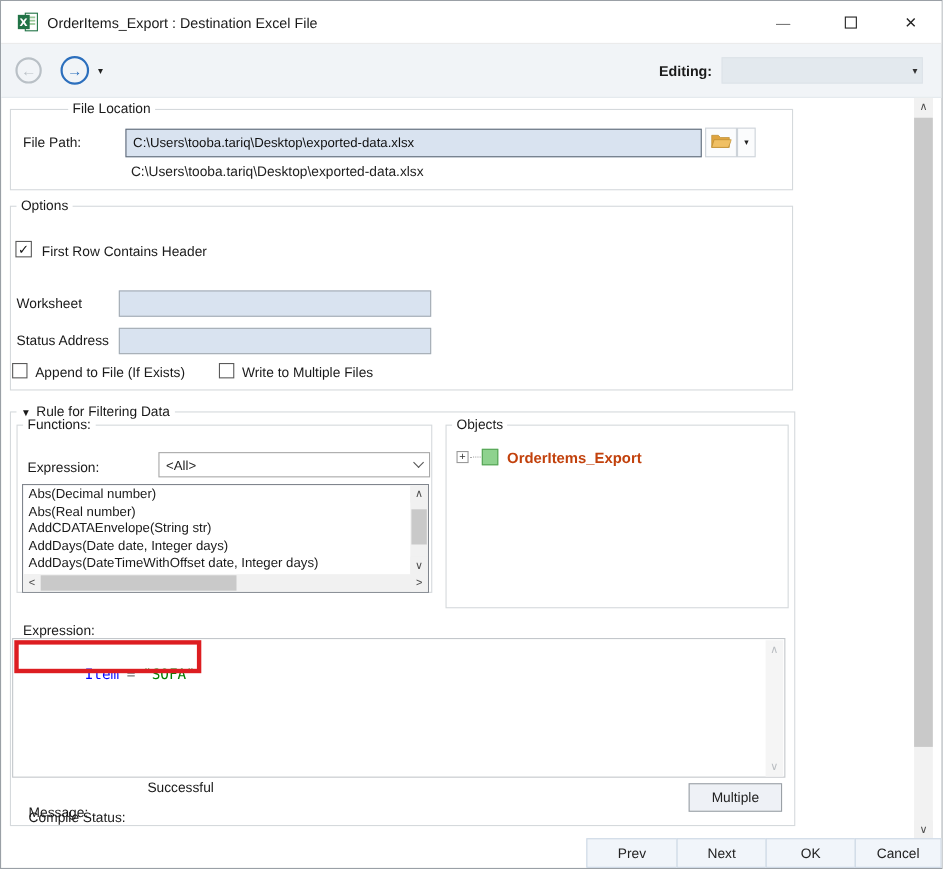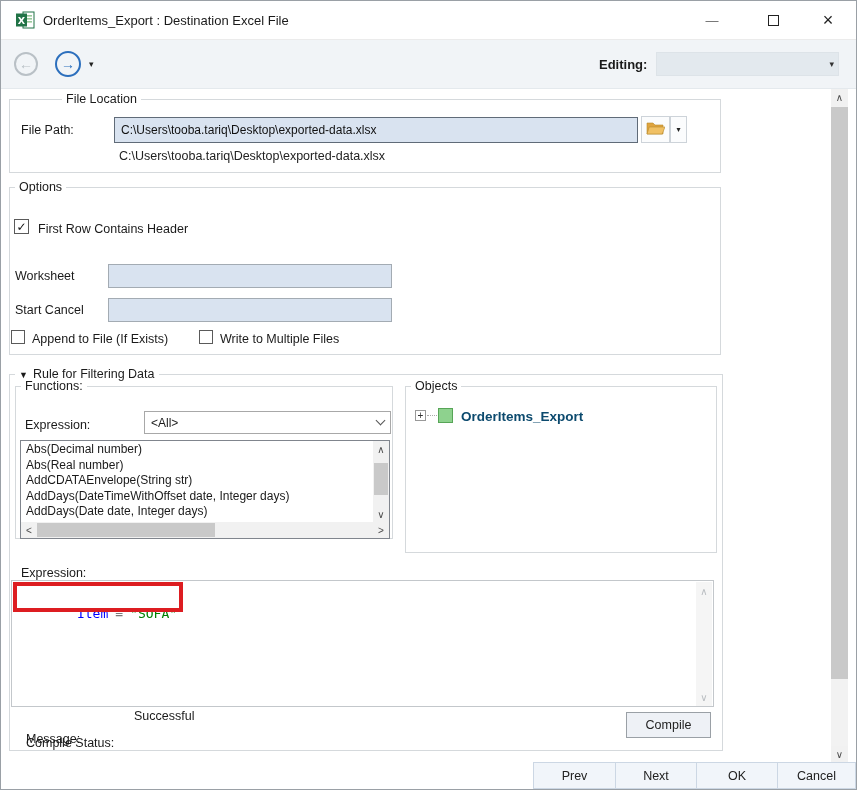--- a/index.html
+++ b/index.html
@@ -64,21 +64,21 @@
   .fn-item { font-size:12px; line-height:15.5px; padding-left:5px; white-space:nowrap; }
   .sb { background:#f1f1f1; }
   .sb-arrow { display:flex; align-items:center; justify-content:center; color:#4d4d4d;
               font-size:10px; background:#f1f1f1; }
   .sb-thumb { background:#c9c9c9; }
 
   
   .expander { width:11px; height:11px; border:1px solid #999; background:#fff; display:flex;
               align-items:center; justify-content:center; font-size:10px; line-height:1; color:#333; }
   .tree-square { width:15px; height:15px; background:#8ed28e; border:1px solid #57a557; }
-  .tree-label { font-size:13.5px; font-weight:bold; color:#0c4a6e; }
+  .tree-label { font-size:13.5px; font-weight:bold; color:#c2410c; }
 
   
   .expr-box { background:#fff; border:1px solid #c3c7cb; }
   .expr-text { font-family:"DejaVu Sans Mono","Liberation Mono",monospace; font-size:13px; white-space:pre; }
   .tok-item { color:#0000ff; }
   .tok-op { color:#7a7a7a; margin:0 7px; }
   .tok-str { color:#008000; }
   .red-annotation { border:4px solid #dd1d21; background:transparent; z-index:3; }
 
   
@@ -149,21 +149,21 @@
   <div class="abs checkbox" style="left:13px;top:218px;">
     <span>✓</span>
   </div>
   <span class="abs lbl" style="left:37px;top:221px;">First Row Contains Header</span>
 
   <span class="abs lbl" style="left:14px;top:268px;">Worksheet</span>
   <div class="abs field" style="left:107px;top:263px;width:284px;height:24px;">
     <input type="text" value="" style="">
   </div>
 
-  <span class="abs lbl" style="left:14px;top:302px;">Start Cancel</span>
+  <span class="abs lbl" style="left:14px;top:302px;">Status Address</span>
   <div class="abs field" style="left:107px;top:297px;width:284px;height:24px;">
     <input type="text" value="" style="">
   </div>
 
   <div class="abs checkbox" style="left:10px;top:329px;width:14px;height:14px;"></div>
   <span class="abs lbl" style="left:31px;top:331px;">Append to File (If Exists)</span>
   <div class="abs checkbox" style="left:198px;top:329px;width:14px;height:14px;"></div>
   <span class="abs lbl" style="left:219px;top:331px;">Write to Multiple Files</span>
 
   <div class="abs group" style="left:8px;top:373px;width:714px;height:377px;"></div>
@@ -175,22 +175,22 @@
   <div class="abs combo" style="left:143px;top:410px;width:247px;height:23px;">
     <span>&lt;All&gt;</span>
     <span class="chev"></span>
   </div>
 
   <div class="abs listbox" style="left:19px;top:439px;width:370px;height:99px;">
     <div class="fn-items">
         <div class="fn-item">Abs(Decimal number)</div>
         <div class="fn-item">Abs(Real number)</div>
         <div class="fn-item">AddCDATAEnvelope(String str)</div>
+        <div class="fn-item">AddDays(Date date, Integer days)</div>
         <div class="fn-item">AddDays(DateTimeWithOffset date, Integer days)</div>
-        <div class="fn-item">AddDays(Date date, Integer days)</div>
       </div>
 
     <div class="abs sb" style="right:0;top:0;width:16px;height:81px;">
       <div class="abs sb-arrow" style="left:0;top:0;width:16px;height:16px;">∧</div>
       <div class="abs sb-thumb" style="left:1px;top:22px;width:14px;height:32px;"></div>
       <div class="abs sb-arrow" style="left:0;bottom:0;width:16px;height:16px;">∨</div>
     </div>
 
     <div class="abs sb" style="left:0;bottom:0;width:368px;height:16px;">
       <div class="abs sb-arrow" style="left:0;top:0;width:16px;height:16px;">&lt;</div>
@@ -214,21 +214,21 @@
     <div class="abs sb" style="right:1px;top:1px;width:16px;height:124px;background:#f5f5f5;">
       <div class="abs sb-arrow" style="left:0;top:2px;width:16px;height:14px;color:#b9bdc1;background:transparent;">∧</div>
       <div class="abs sb-arrow" style="left:0;bottom:2px;width:16px;height:14px;color:#b9bdc1;background:transparent;">∨</div>
     </div>
   </div>
   <div class="abs red-annotation" style="left:12px;top:581px;width:170px;height:30px;"></div>
 
   <span class="abs lbl" style="left:25px;top:708px;margin-top:27px;">Compile Status:</span>
   <span class="abs lbl" style="left:133px;top:708px;">Successful</span>
   <span class="abs lbl" style="left:25px;top:731px;">Message:</span>
-  <div class="abs btn compile-btn">Compile</div>
+  <div class="abs btn compile-btn">Multiple</div>
 
   <div class="abs main-sb-track"></div>
   <div class="abs sb-arrow main-sb-up">∧</div>
   <div class="abs sb-thumb main-sb-thumb"></div>
   <div class="abs sb-arrow main-sb-down">∨</div>
 
   <div class="abs btn" style="left:532px;top:761px;width:83px;height:27px;">Prev</div>
   <div class="abs btn" style="left:614px;top:761px;width:82px;height:27px;">Next</div>
   <div class="abs btn" style="left:695px;top:761px;width:82px;height:27px;">OK</div>
   <div class="abs btn" style="left:776px;top:761px;width:79px;height:27px;">Cancel</div>

